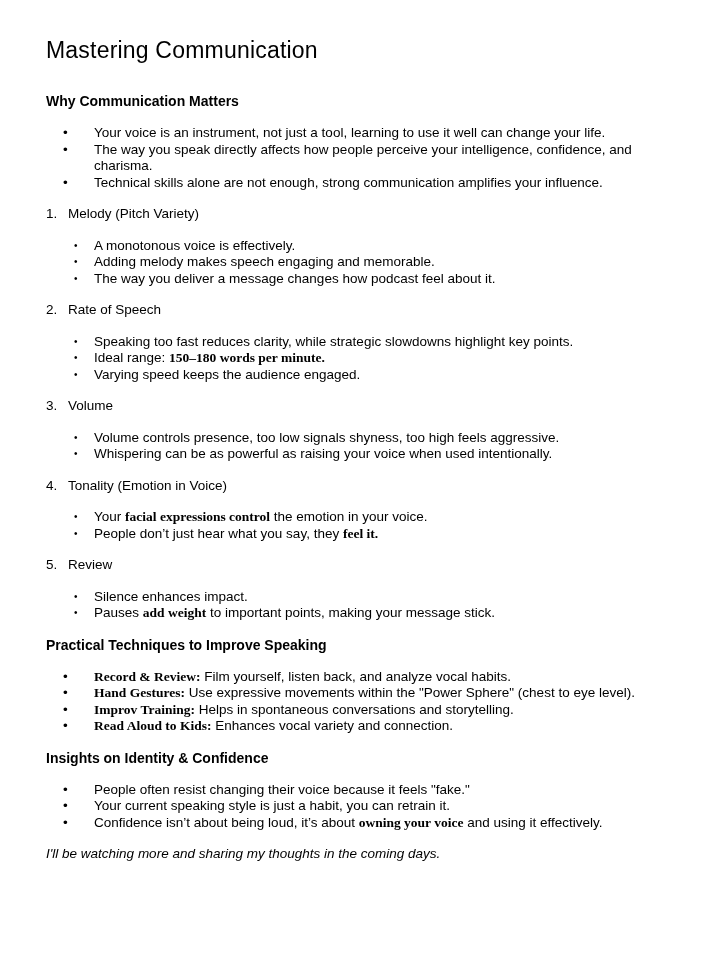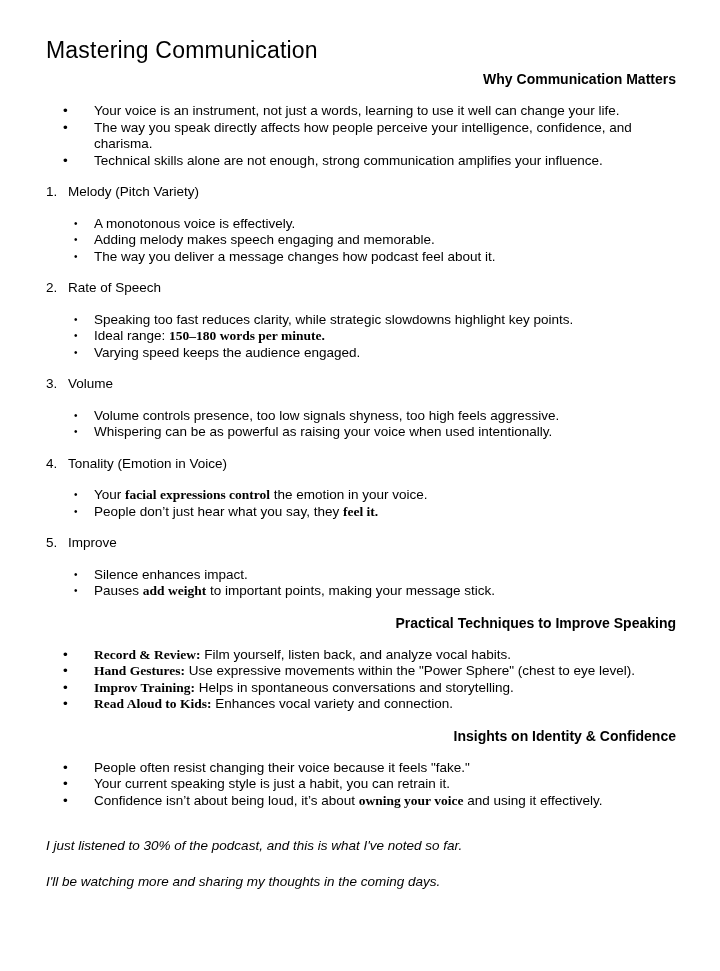--- a/index.html
+++ b/index.html
@@ -16,29 +16,28 @@
     color: #000000;
     font-family: "Liberation Sans", sans-serif;
     font-size: 13.5px;
     line-height: 16.5px;
     overflow: hidden;
   }
   .doc-title {
     font-size: 23px;
     font-weight: 400;
     line-height: 28px;
-    margin: 6px 0 7px 0;
+    margin: 6px 0 29px 0;
     letter-spacing: 0.2px;
   }
   .heading {
     font-weight: bold;
     font-size: 14px;
     line-height: 17px;
     margin: 0 0 15px 0;
-    text-align: right;
   }
   .list {
     margin: 0 0 15px 0;
   }
   .item {
     display: flex;
     align-items: flex-start;
   }
   .marker {
     box-sizing: border-box;
@@ -81,21 +80,21 @@
 </head>
 <body>
 
 <div class="page">
   <h1 class="doc-title">Mastering Communication</h1>
   <div id="doc-body">
       <div class="heading">Why Communication Matters</div>
       <div class="list l1">
         <div class="item l1">
           <span class="marker">•</span>
-          <span class="itext"><span>Your voice is an instrument, not just a words, learning to use it well can change your life.</span></span>
+          <span class="itext"><span>Your voice is an instrument, not just a tool, learning to use it well can change your life.</span></span>
         </div>
         <div class="item l1">
           <span class="marker">•</span>
           <span class="itext"><span>The way you speak directly affects how people perceive your intelligence, confidence, and charisma.</span></span>
         </div>
         <div class="item l1">
           <span class="marker">•</span>
           <span class="itext"><span>Technical skills alone are not enough, strong communication amplifies your influence.</span></span>
         </div>
       </div>
@@ -158,21 +157,21 @@
           <span class="marker">•</span>
           <span class="itext"><span>Your </span><span class="b">facial expressions control</span><span> the emotion in your voice.</span></span>
         </div>
         <div class="item l2">
           <span class="marker">•</span>
           <span class="itext"><span>People don’t just hear what you say, they </span><span class="b">feel it.</span></span>
         </div>
       </div>
       <div class="numbered">
         <span class="num">5.</span>
-        <span class="itext">Improve</span>
+        <span class="itext">Review</span>
       </div>
       <div class="list l2">
         <div class="item l2">
           <span class="marker">•</span>
           <span class="itext"><span>Silence enhances impact.</span></span>
         </div>
         <div class="item l2">
           <span class="marker">•</span>
           <span class="itext"><span>Pauses </span><span class="b">add weight</span><span> to important points, making your message stick.</span></span>
         </div>
@@ -204,16 +203,15 @@
         </div>
         <div class="item l1">
           <span class="marker">•</span>
           <span class="itext"><span>Your current speaking style is just a habit, you can retrain it.</span></span>
         </div>
         <div class="item l1">
           <span class="marker">•</span>
           <span class="itext"><span>Confidence isn’t about being loud, it’s about </span><span class="b">owning your voice</span><span> and using it effectively.</span></span>
         </div>
       </div>
-      <div class="para italic gap-before"><span>I just listened to 30% of the podcast, and this is what I've noted so far.</span></div>
       <div class="para italic"><span>I'll be watching more and sharing my thoughts in the coming days.</span></div>
     </div>
 </div>
 
 </body></html>

